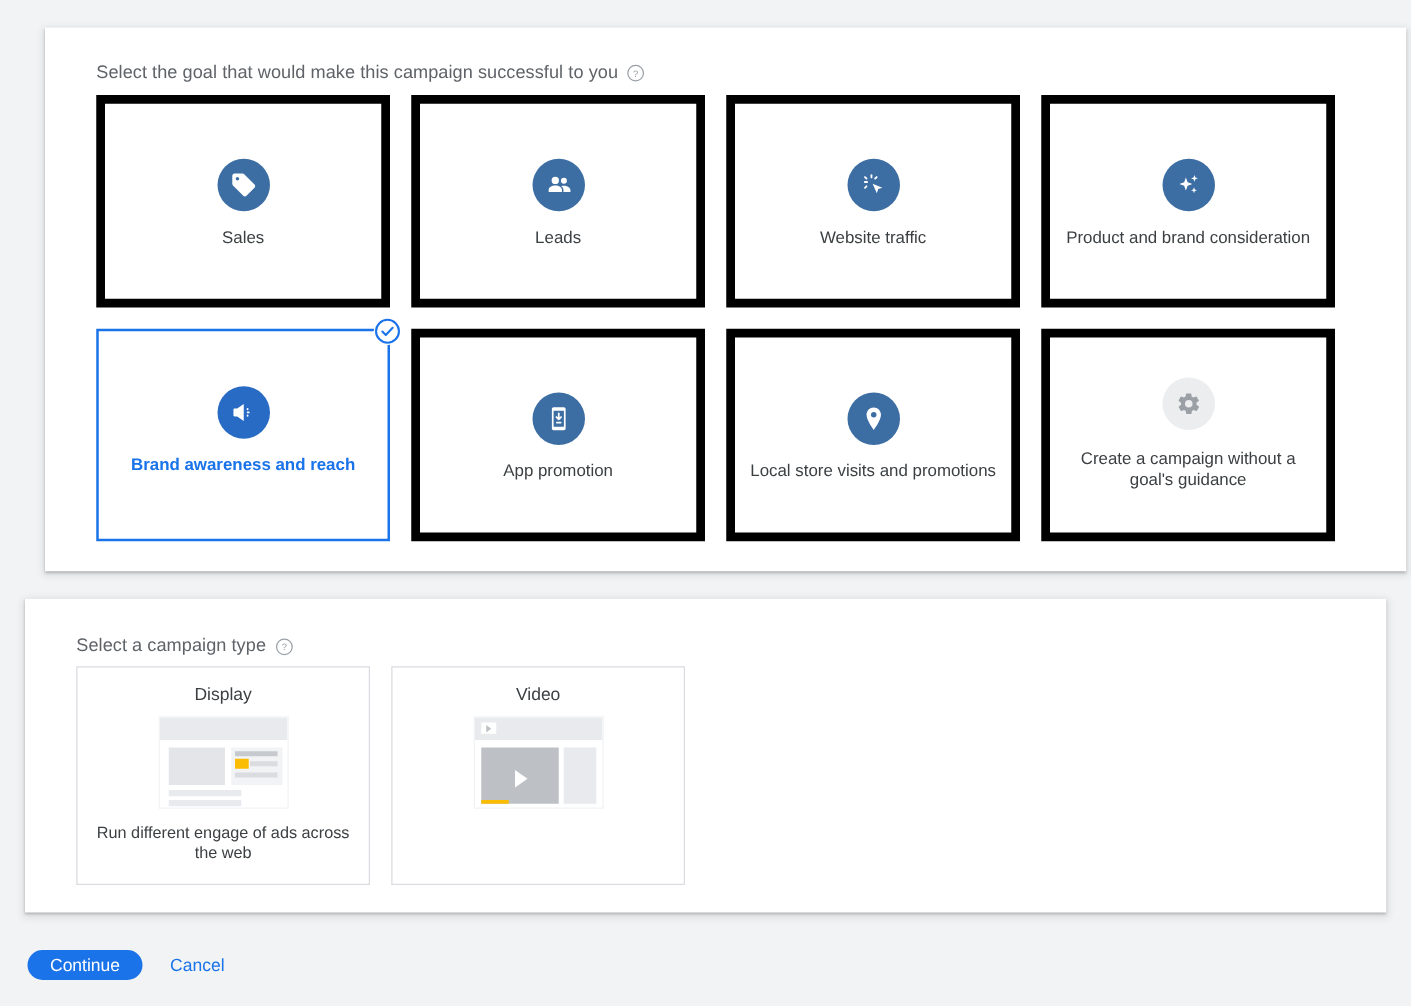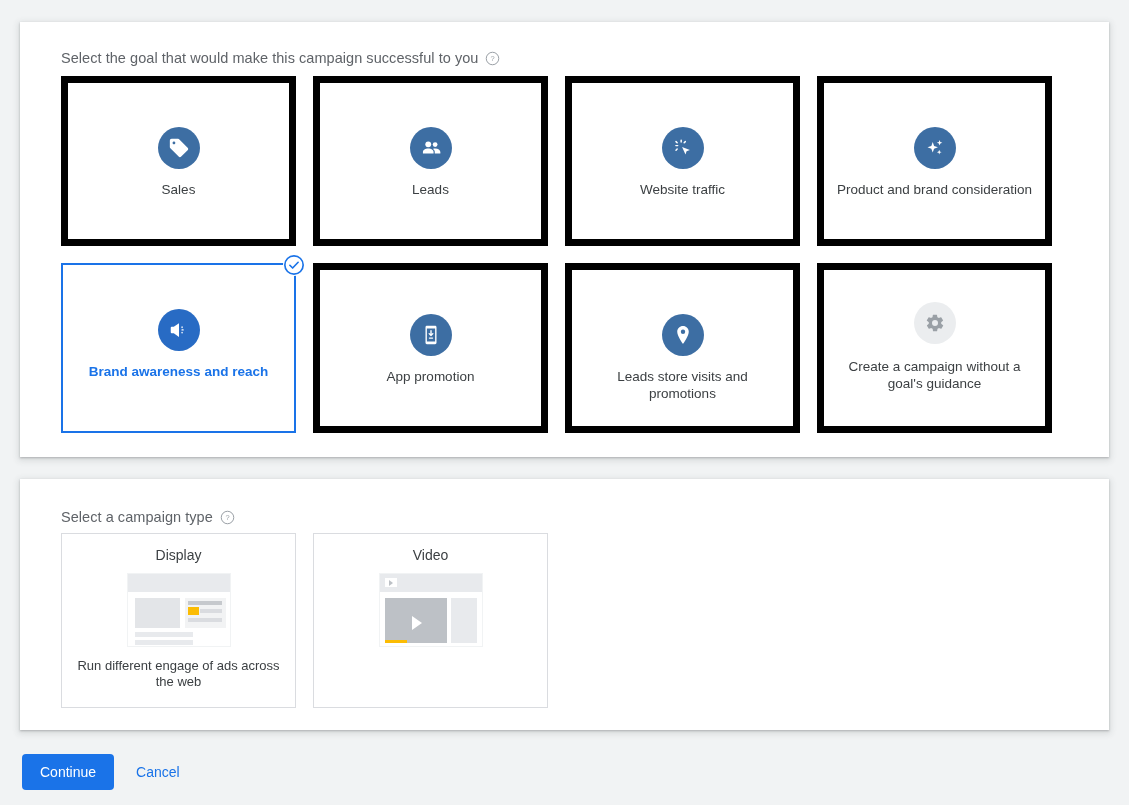--- a/index.html
+++ b/index.html
@@ -14,21 +14,21 @@
     color: #3c4043;
     overflow: hidden;
   }
 
   .panel {
     position: absolute;
     background: #ffffff;
     box-shadow: 0 1px 2px 0 rgba(60,64,67,0.30), 0 2px 6px 2px rgba(60,64,67,0.12);
   }
   #goal-panel {
-    left: 20px;
+    left: 36px;
     top: 22px;
     width: 1089px;
     height: 435px;
   }
   #type-panel {
     left: 20px;
     top: 479px;
     width: 1089px;
     height: 251px;
   }
@@ -260,24 +260,24 @@
     left: 22px;
     top: 754px;
     display: flex;
     align-items: center;
     gap: 12px;
   }
   #continue-button {
     background: #1a73e8;
     color: #ffffff;
     border: none;
-    border-radius: 4px;
+    border-radius: 12px;
     font-family: "Liberation Sans", sans-serif;
     font-size: 14px;
-    height: 36px;
+    height: 24px;
     padding: 0 18px;
     cursor: pointer;
   }
   #cancel-button {
     background: transparent;
     color: #1a73e8;
     border: none;
     font-family: "Liberation Sans", sans-serif;
     font-size: 14px;
     height: 36px;
@@ -377,21 +377,21 @@
       <span class="goal-label">App promotion</span>
     </div>
 
     <div class="goal-card" style="left:504px; top:187px;">
 
       <span class="icon-circle">
         <svg width="22" height="22" viewBox="0 0 24 24">
           <path d="M12 2.2c-3.5 0-6.3 2.8-6.3 6.3 0 4.7 6.3 13.3 6.3 13.3s6.3-8.6 6.3-13.3c0-3.5-2.8-6.3-6.3-6.3zm0 8.6a2.4 2.4 0 110-4.8 2.4 2.4 0 010 4.8z"></path>
         </svg>
       </span>
-      <span class="goal-label">Leads store visits and promotions</span>
+      <span class="goal-label">Local store visits and promotions</span>
     </div>
 
     <div class="goal-card muted" style="left:756px; top:187px;padding-left:12px;">
       <span class="icon-circle" style="top:32px;">
         <svg width="20" height="20" viewBox="0 0 24 24">
           <path d="M19.4 13c.04-.3.06-.66.06-1s-.02-.7-.07-1l2.1-1.6a.5.5 0 00.12-.64l-2-3.46a.5.5 0 00-.6-.22l-2.5 1a7.3 7.3 0 00-1.7-1l-.4-2.6a.5.5 0 00-.5-.42h-4a.5.5 0 00-.5.42l-.4 2.6c-.6.25-1.17.6-1.7 1l-2.5-1a.5.5 0 00-.6.22l-2 3.46a.5.5 0 00.12.64L4.6 11c-.05.3-.07.66-.07 1s.02.7.07 1l-2.1 1.6a.5.5 0 00-.12.64l2 3.46c.12.22.39.3.6.22l2.5-1c.53.4 1.1.75 1.7 1l.4 2.6c.04.24.25.42.5.42h4c.25 0 .46-.18.5-.42l.4-2.6c.6-.25 1.17-.6 1.7-1l2.5 1c.21.08.48 0 .6-.22l2-3.46a.5.5 0 00-.12-.64L19.4 13zM12 15.6a3.6 3.6 0 110-7.2 3.6 3.6 0 010 7.2z"></path>
         </svg>
       </span>
       <span class="goal-label" style="top:88px;">Create a campaign without a goal's guidance</span>
     </div>

